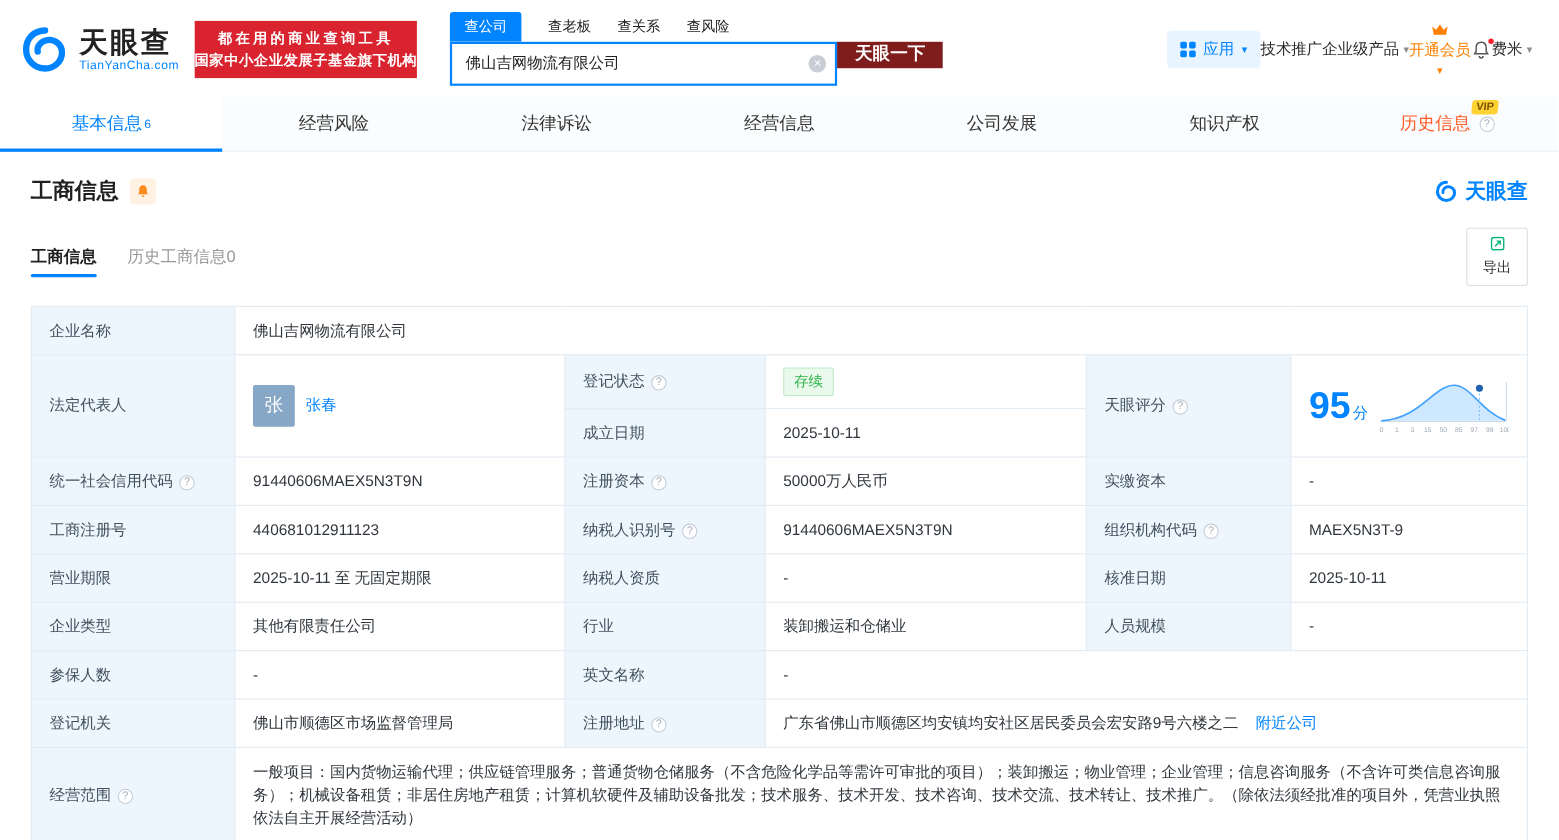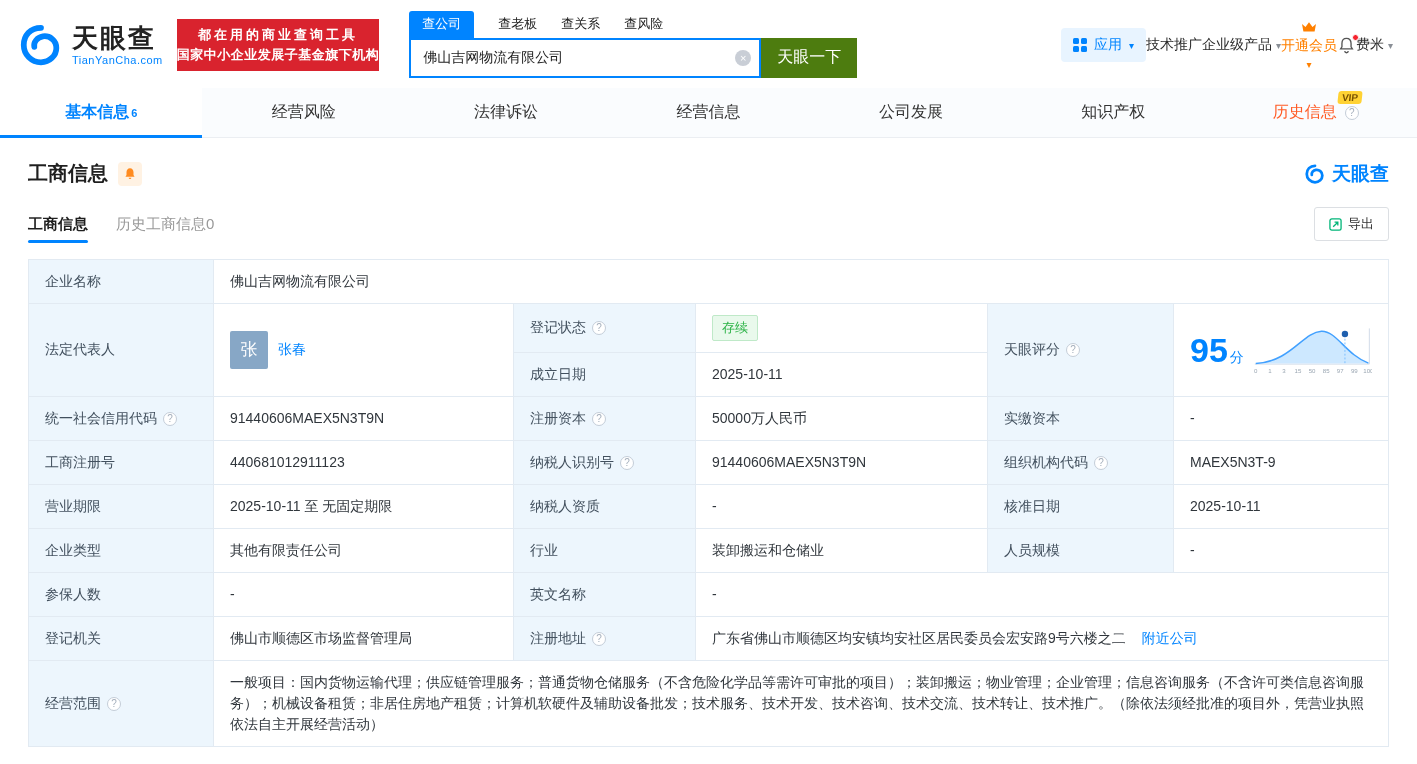--- a/index.html
+++ b/index.html
@@ -18,56 +18,56 @@
   .slogan-l2 { letter-spacing: 0.5px; }
 
   .search-block { margin-left: 16px; }
   .search-tabs { display: flex; align-items: flex-end; gap: 24px; height: 25px; font-size: 13px; }
   .stab { color: #222; cursor: pointer; padding-bottom: 5px; }
   .stab.active { background: #0084ff; color: #fff; padding: 4px 13px 5px; border-radius: 3px 3px 0 0; }
   .search-row { display: flex; }
   .search-input-wrap { width: 352px; height: 40px; border: 2px solid #0084ff; background: #fff; display: flex; align-items: center; padding: 0 8px 0 12px; }
   .search-input { border: none; outline: none; flex: 1; font-size: 14px; color: #222; font-family: inherit; background: transparent; }
   .clear-icon { width: 16px; height: 16px; border-radius: 50%; background: #c9ced6; color: #fff; font-size: 11px; line-height: 16px; text-align: center; cursor: pointer; flex: 0 0 auto; }
-  .search-btn { width: 96px; height: 40px; background: #4d7c0f; color: #fff; border: none; font-size: 16px; cursor: pointer; font-family: inherit; }
+  .search-btn { width: 96px; height: 24px; background: #7f1d1d; color: #fff; border: none; font-size: 16px; cursor: pointer; font-family: inherit; font-weight: bold; }
 
   .top-menu { margin-left: auto; display: flex; align-items: center; font-size: 14px; color: #2b2b2b; white-space: nowrap; }
   .apps-btn { display: flex; align-items: center; gap: 7px; background: #e8f4ff; color: #0084ff; padding: 8px 12px; border-radius: 4px; cursor: pointer; }
   .grid-icon { display: inline-grid; grid-template-columns: 6px 6px; gap: 2px; }
   .grid-icon i { width: 6px; height: 6px; background: #0084ff; border-radius: 1.5px; }
   .caret { font-size: 10px; color: #8a8f96; }
   .menu-item { cursor: pointer; display: flex; align-items: center; gap: 4px; }
   .menu-item.vip { color: #ff8000; flex-direction: column; }
   .menu-item.vip .caret { color: #ff8000; }
   .bell-wrap { position: relative; cursor: pointer; display: flex; }
   .red-dot { position: absolute; top: -2px; right: -3px; width: 7px; height: 7px; background: #f5222d; border-radius: 50%; border: 1px solid #fff; }
 
   
   .main-nav { display: flex; height: 50px; background: #fafcfe; border-bottom: 1px solid #ebeef2; }
   .nav-tab { flex: 1; display: flex; align-items: center; justify-content: center; font-size: 16px; color: #333; cursor: pointer; position: relative; }
-  .nav-tab.active { background: #fff; color: #0084ff; font-weight: 700; }
+  .nav-tab.active { background: #fff; color: #0084ff; font-weight: 400; }
   .nav-tab.active::after { content: ''; position: absolute; left: 0; right: 0; bottom: -1px; height: 3px; background: #0084ff; }
   .nav-count { font-size: 11px; vertical-align: super; margin-left: 2px; }
   .nav-tab.history { color: #ff5c26; }
   .hist-wrap { position: relative; }
   .vip-badge { position: absolute; left: calc(100% + 1px); top: -11px; background: #ffd234; color: #7a5200; font-size: 10px; font-weight: 700; padding: 1px 4px; border-radius: 3px; transform: skewX(-6deg); }
   .help { display: inline-block; width: 14px; height: 14px; border: 1px solid #c4cdd8; color: #a3aebb; font-size: 10px; line-height: 12px; text-align: center; border-radius: 50%; margin-left: 6px; vertical-align: 1px; background: #fff; cursor: pointer; }
   .nav-tab .help { margin-left: 8px; }
 
   
   .section-head { display: flex; align-items: center; padding: 22px 28px 0; }
   .section-title { font-size: 20px; font-weight: 700; color: #1f1f1f; }
   .subscribe-badge { margin-left: 10px; width: 24px; height: 24px; background: #fff2e3; border-radius: 4px; display: flex; align-items: center; justify-content: center; cursor: pointer; }
   .watermark { margin-left: auto; display: flex; align-items: center; gap: 6px; color: #0084ff; font-weight: 700; font-size: 19px; }
 
   .subtab-row { display: flex; align-items: center; gap: 28px; padding: 20px 28px 16px; }
   .subtab { font-size: 15px; color: #999; cursor: pointer; position: relative; }
   .subtab.active { color: #1f1f1f; font-weight: 700; }
   .subtab.active::after { content: ''; position: absolute; left: 0; right: 0; bottom: -9px; height: 3px; background: #0084ff; border-radius: 2px; }
-  .export-btn { margin-left: auto; display: flex; align-items: center; gap: 6px; border: 1px solid #dcdfe3; background: #fff; border-radius: 3px; padding: 7px 14px; font-size: 13px; color: #333; cursor: pointer; font-family: inherit; }
+  .export-btn { margin-left: auto; display: flex; align-items: center; gap: 6px; border: 1px solid #dcdfe3; background: #fff; border-radius: 3px; padding: 7px 14px; font-size: 13px; color: #333; cursor: pointer; font-family: inherit; flex-direction: column; }
 
   
   .info-table { width: calc(100% - 56px); margin: 2px 28px 0; border-collapse: collapse; table-layout: fixed; font-size: 14px; }
   .info-table td { border: 1px solid #e2eaf2; padding: 11px 16px; color: #30363c; line-height: 1.5; background: #fff; vertical-align: middle; }
   .info-table td.lbl { background: #edf6fd; color: #42505e; }
   .col1 { width: 185px; } .col2 { width: 300px; } .col3 { width: 182px; } .col4 { width: 292px; } .col5 { width: 186px; }
   .blue-link { color: #0084ff; cursor: pointer; }
   .rep-wrap { display: flex; align-items: center; gap: 10px; }
   .avatar { width: 38px; height: 38px; background: #87a7c6; color: #fff; display: inline-flex; align-items: center; justify-content: center; font-size: 17px; border-radius: 2px; cursor: pointer; }
   .status-badge { background: #e9f9ec; color: #2db348; border: 1px solid #bfe9c8; font-size: 13px; padding: 2px 9px; border-radius: 2px; display: inline-block; }

